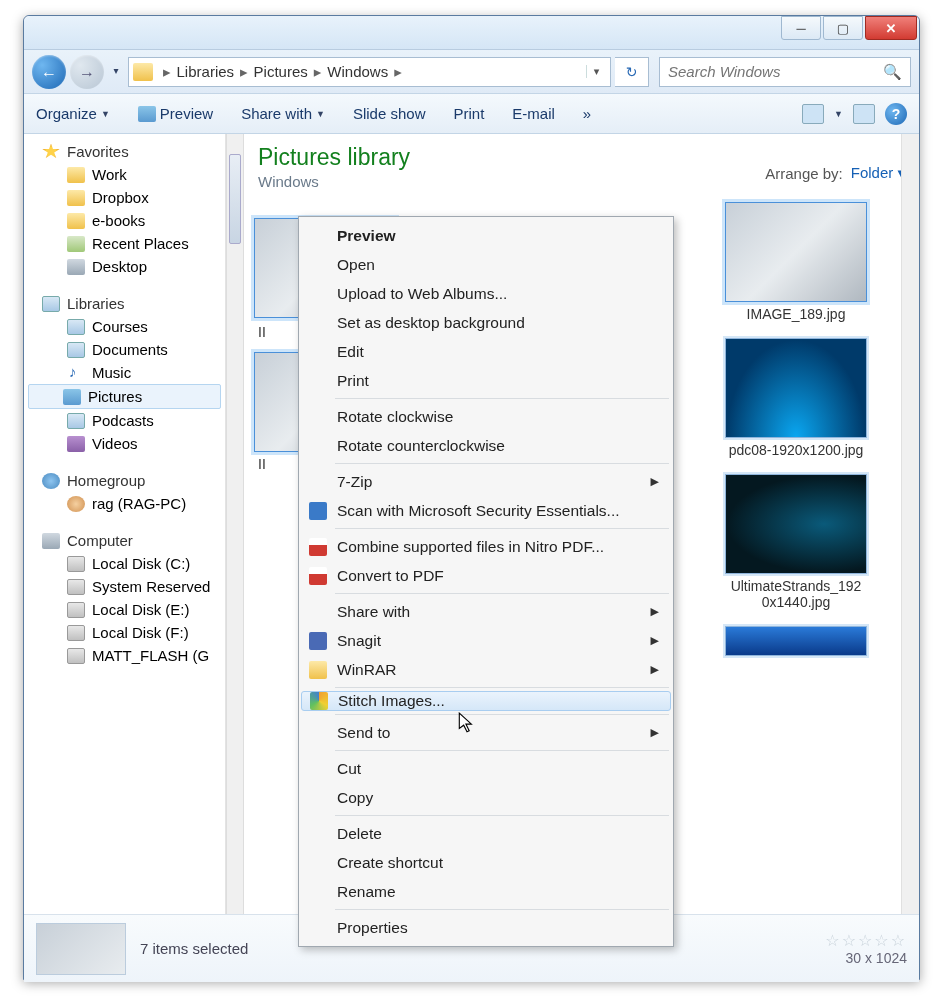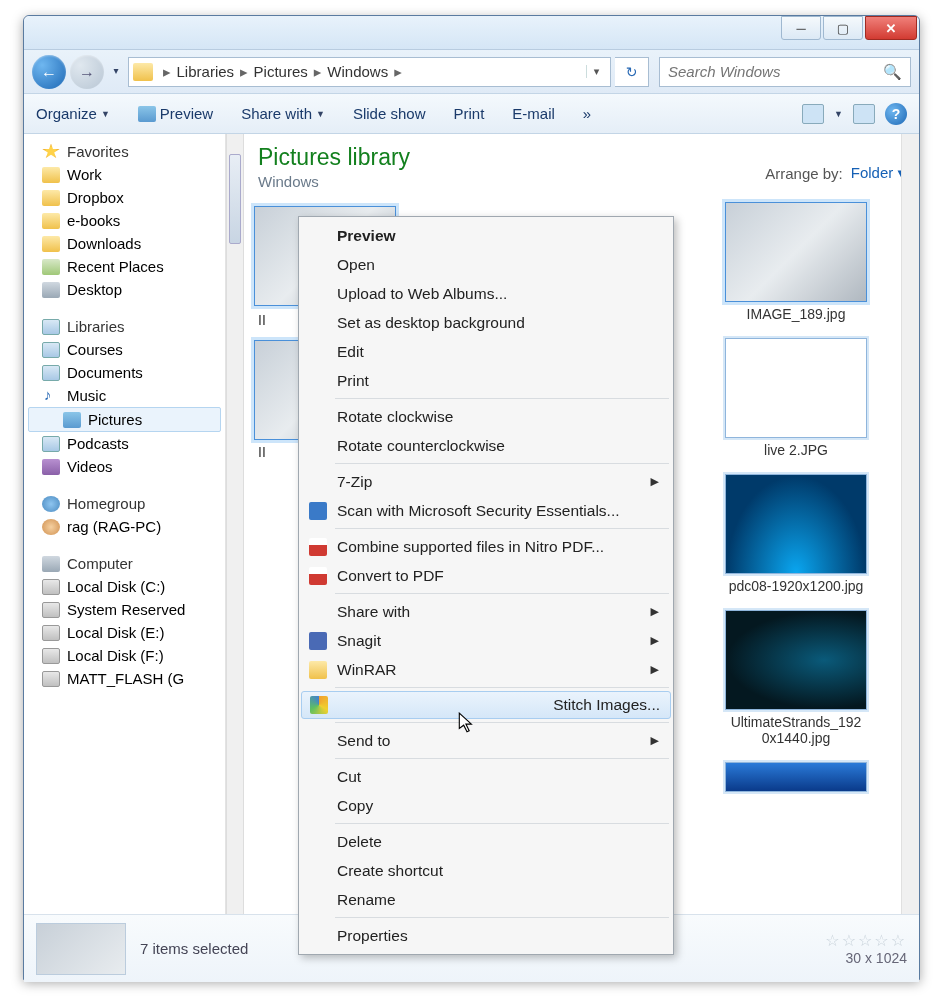--- a/index.html
+++ b/index.html
@@ -28,21 +28,21 @@
 .tbitem { display: flex; align-items: center; gap: 4px; cursor: pointer; }
 .tbitem .dd { font-size: 9px; color: #346; }
 .tbright { margin-left: auto; display: flex; align-items: center; gap: 10px; }
 .tbico { width: 22px; height: 20px; background: #cde3f5; border: 1px solid #8ab; border-radius: 2px; cursor: pointer; }
 .helpico { width: 22px; height: 22px; border-radius: 50%; background: radial-gradient(circle at 35% 35%, #6fb7f0, #1d68b5); color: #fff; display: flex; align-items: center; justify-content: center; font-weight: bold; font-size: 14px; cursor: pointer; }
 
 .body { display: flex; height: 780px; }
 .sidebar { width: 202px; background: #fff; border-right: 1px solid #e3e3e3; overflow-y: auto; padding: 6px 0; font-size: 15px; }
 .side-group { margin-bottom: 14px; }
 .side-head, .side-item { display: flex; align-items: center; gap: 7px; padding: 3px 10px 3px 18px; cursor: pointer; white-space: nowrap; }
-.side-item { padding-left: 18px; }
+.side-item { padding-left: 43px; }
 .side-item.selected { background: #eaf3fc; border: 1px solid #b5d5f0; border-radius: 2px; margin: 0 4px; padding-left: 34px; }
 .side-head { font-weight: normal; color: #333; }
 .ico { width: 18px; height: 16px; display: inline-block; flex-shrink: 0; }
 .ico.star { background: radial-gradient(circle,#ffd24a 40%,#e8a020 70%); clip-path: polygon(50% 0,61% 35%,98% 35%,68% 57%,79% 91%,50% 70%,21% 91%,32% 57%,2% 35%,39% 35%); }
 .ico.folder { background: linear-gradient(#fde9a8,#f0c14b); border-radius: 2px; }
 .ico.lib { background: linear-gradient(#d8e8f5,#a8c8e5); border-radius: 2px; border: 1px solid #7aa; }
 .ico.drive { background: linear-gradient(#e8e8e8,#c0c0c0); border-radius: 2px; border: 1px solid #999; }
 .ico.pc { background: linear-gradient(#d0d8e0,#9aa8b5); border-radius: 2px; }
 .ico.music { background: #fff; position: relative; }
 .ico.music::after { content: "♪"; color: #2a6ab5; font-size: 15px; position: absolute; left: 2px; top: -2px; }
@@ -75,21 +75,21 @@
 .mainScroll { position: absolute; right: 0; top: 0; bottom: 0; width: 18px; background: #f0f0f0; border-left: 1px solid #e0e0e0; }
 
 .details { height: 68px; border-top: 1px solid #d8e2ec; background: linear-gradient(#f8fbfd,#eef4fa); display: flex; align-items: center; padding: 0 12px; gap: 14px; font-size: 15px; color: #445; }
 .details .preview { width: 90px; height: 52px; background: linear-gradient(135deg,#c8d0d8,#e8ecef); border: 1px solid #bcd; }
 .details .stars { color: #c8d2da; font-size: 16px; letter-spacing: 2px; margin-left: auto; }
 .details .dim { color: #667; font-size: 14px; }
 
 
 .ctx { position: absolute; left: 298px; top: 216px; width: 376px; background: #f6f6f6; border: 1px solid #a0a8b0; box-shadow: 3px 3px 8px rgba(0,0,0,.25); padding: 4px 2px; font-size: 15.5px; z-index: 50; }
 .ctx-item { display: flex; align-items: center; height: 29px; padding: 0 10px 0 36px; position: relative; cursor: pointer; color: #222; }
-.ctx-item.hover { background: linear-gradient(#eaf3fc,#d5e7f8); border: 1px solid #a8cdf0; border-radius: 3px; height: 28px; justify-content: flex-end; }
+.ctx-item.hover { background: linear-gradient(#eaf3fc,#d5e7f8); border: 1px solid #a8cdf0; border-radius: 3px; height: 20px; }
 .ctx-item.bold { font-weight: 600; }
 .ctx-sep { height: 1px; background: #d8dce0; margin: 3px 2px 3px 34px; }
 .ctx-ico { position: absolute; left: 8px; width: 18px; height: 18px; }
 .ctx-arrow { position: absolute; right: 12px; font-size: 11px; color: #333; }
 .ctx-ico.blue { background: #3a7ac8; border-radius: 2px; }
 .ctx-ico.red { background: linear-gradient(#fff 40%,#d03a32 40%); border-radius: 2px; }
 .ctx-ico.fold { background: linear-gradient(#fde9a8,#f0c14b); border-radius: 2px; }
 .ctx-ico.st { background: conic-gradient(#f0a030,#f0d030,#60c060,#4080d0); border-radius: 2px; }
 .ctx-ico.snag { background: #4a6ab5; border-radius: 2px; }
 
@@ -176,24 +176,20 @@
           </div>
         <div class="side-item">
             <span class="ico folder"></span>
             <span>Dropbox</span>
           </div>
         <div class="side-item">
             <span class="ico folder"></span>
             <span>e-books</span>
           </div>
         <div class="side-item">
-            <span class="ico folder"></span>
-            <span>Downloads</span>
-          </div>
-        <div class="side-item">
             <span class="ico recent"></span>
             <span>Recent Places</span>
           </div>
         <div class="side-item">
             <span class="ico pc"></span>
             <span>Desktop</span>
           </div>
       </div>
       <div class="side-group">
         <div class="side-head">
@@ -272,35 +268,31 @@
         <div>
           <div class="libtitle">Pictures library</div>
           <div class="libsub">Windows</div>
         </div>
         <div class="arrange">
           <span>Arrange by:</span>
           <span class="val"><span>Folder</span> ▾</span>
         </div>
       </div>
 
-      <div style="position:absolute; left:10px; top:72px; width:60px;">
+      <div style="position:absolute; left:10px; top:84px; width:60px;">
         <div class="thumb-img sel" style="height:100px;margin-bottom:6px"></div>
         <div style="font-size:14px;text-align:left;padding-left:4px;color:#333">II</div>
         <div class="thumb-img sel" style="height:100px;margin-top:12px"></div>
         <div style="font-size:14px;text-align:left;padding-left:4px;color:#333;margin-top:4px">II</div>
       </div>
 
       <div class="rightcol">
         <div class="thumb-r">
             <div class="thumb-img sel"></div>
             <div class="thumb-lbl">IMAGE_189.jpg</div>
-          </div>
-        <div class="thumb-r">
-            <div class="thumb-img live"></div>
-            <div class="thumb-lbl">live 2.JPG</div>
           </div>
         <div class="thumb-r">
             <div class="thumb-img pdc"></div>
             <div class="thumb-lbl">pdc08-1920x1200.jpg</div>
           </div>
         <div class="thumb-r">
             <div class="thumb-img ult"></div>
             <div class="thumb-lbl">UltimateStrands_1920x1440.jpg</div>
           </div>
         <div class="thumb-r">

